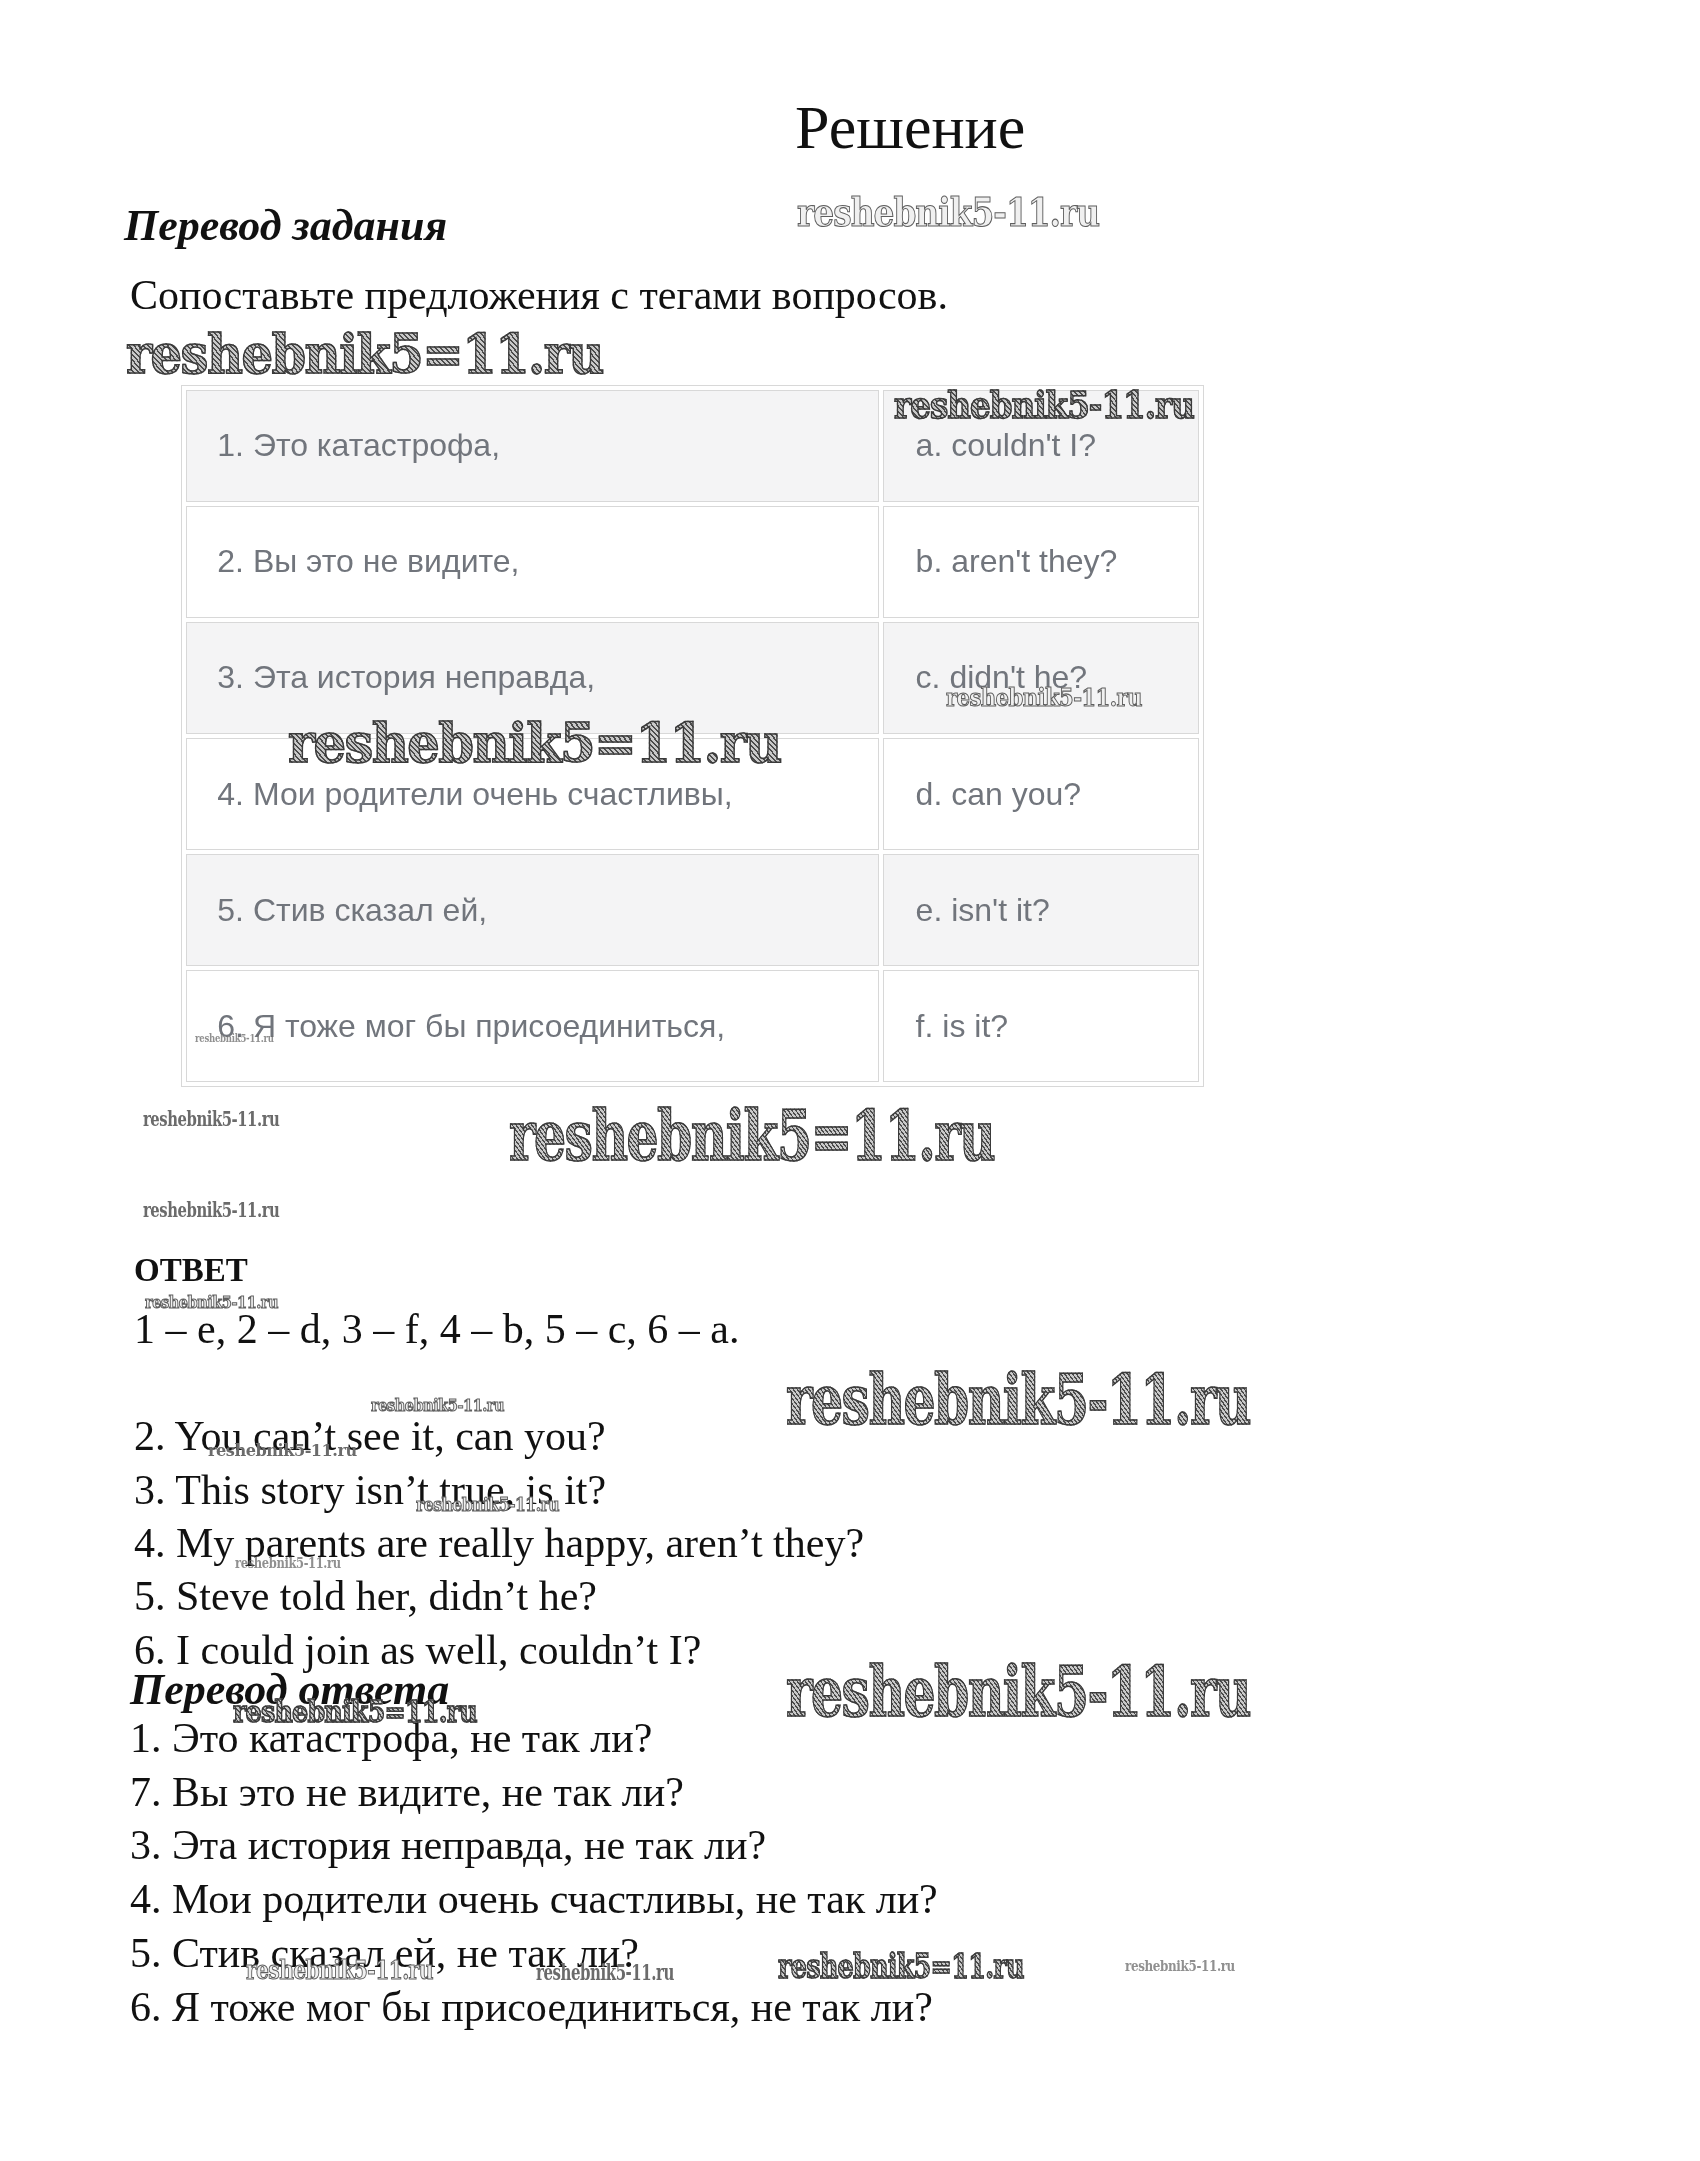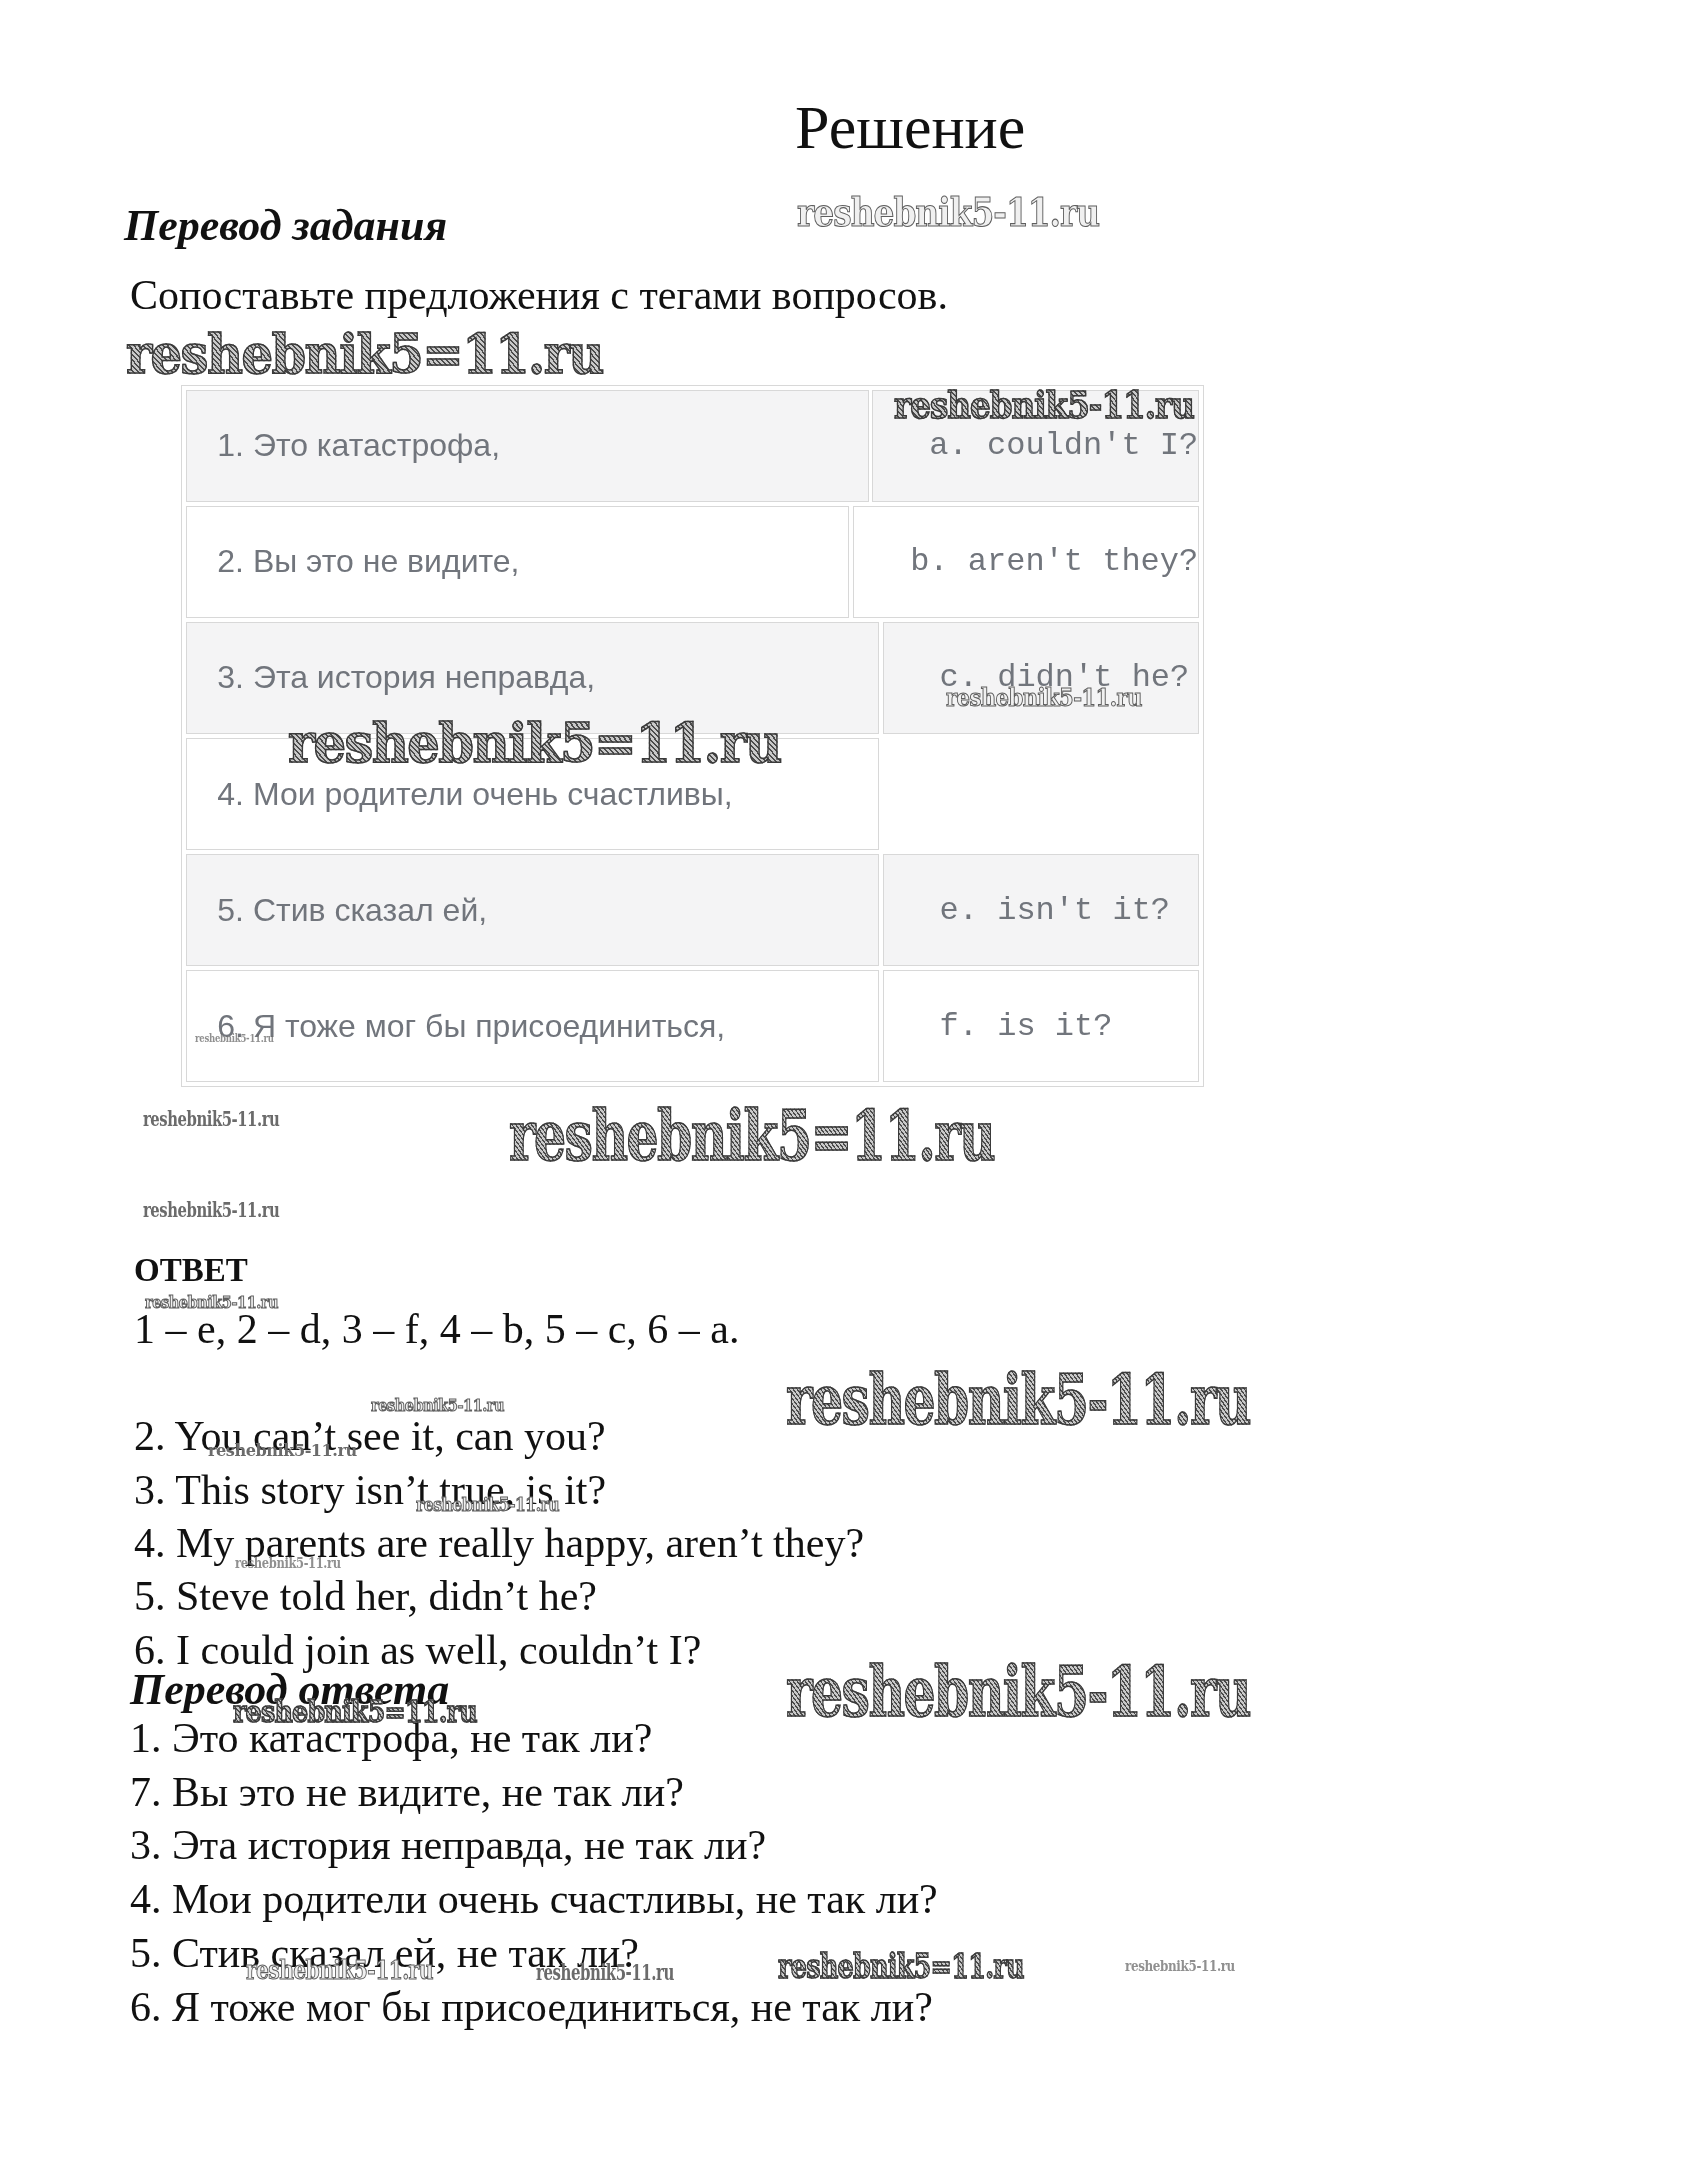--- a/index.html
+++ b/index.html
@@ -25,21 +25,21 @@
   }
   .trow{flex:1;display:flex;gap:3.8px;}
   .tcell{
     box-sizing:border-box;border:0.8px solid #d8d8d8;
     display:flex;align-items:center;
     font-family:"Liberation Sans", sans-serif;
     font-size:32px;color:#71757c;background:#ffffff;
     white-space:nowrap;overflow:visible;
   }
   .tcell.left{width:693px;padding-left:30.5px;}
-  .tcell.right{flex:1;padding-left:56px;font-family:Liberation Mono, monospace;}
+  .tcell.right{flex:1;padding-left:32px;}
   .trow.striped .tcell{background:#f4f4f5;}
 
   
   .wm{
     position:absolute;line-height:1;white-space:nowrap;
     font-family:"DejaVu Serif", serif;font-weight:700;
     letter-spacing:-0.03em;transform-origin:left top;
   }
   .wm-hatch{
     color:#8a8a8a;
@@ -70,20 +70,21 @@
     <div class="trow">
       <div class="tcell left">2. Вы это не видите,</div>
       <div class="tcell right">b. aren't they?</div>
     </div>
     <div class="trow striped">
       <div class="tcell left">3. Эта история неправда,</div>
       <div class="tcell right">c. didn't he?</div>
     </div>
     <div class="trow">
       <div class="tcell left">4. Мои родители очень счастливы,</div>
+      <div class="tcell right">d. can you?</div>
     </div>
     <div class="trow striped">
       <div class="tcell left">5. Стив сказал ей,</div>
       <div class="tcell right">e. isn't it?</div>
     </div>
     <div class="trow">
       <div class="tcell left">6. Я тоже мог бы присоединиться,</div>
       <div class="tcell right">f. is it?</div>
     </div>
   </div>

